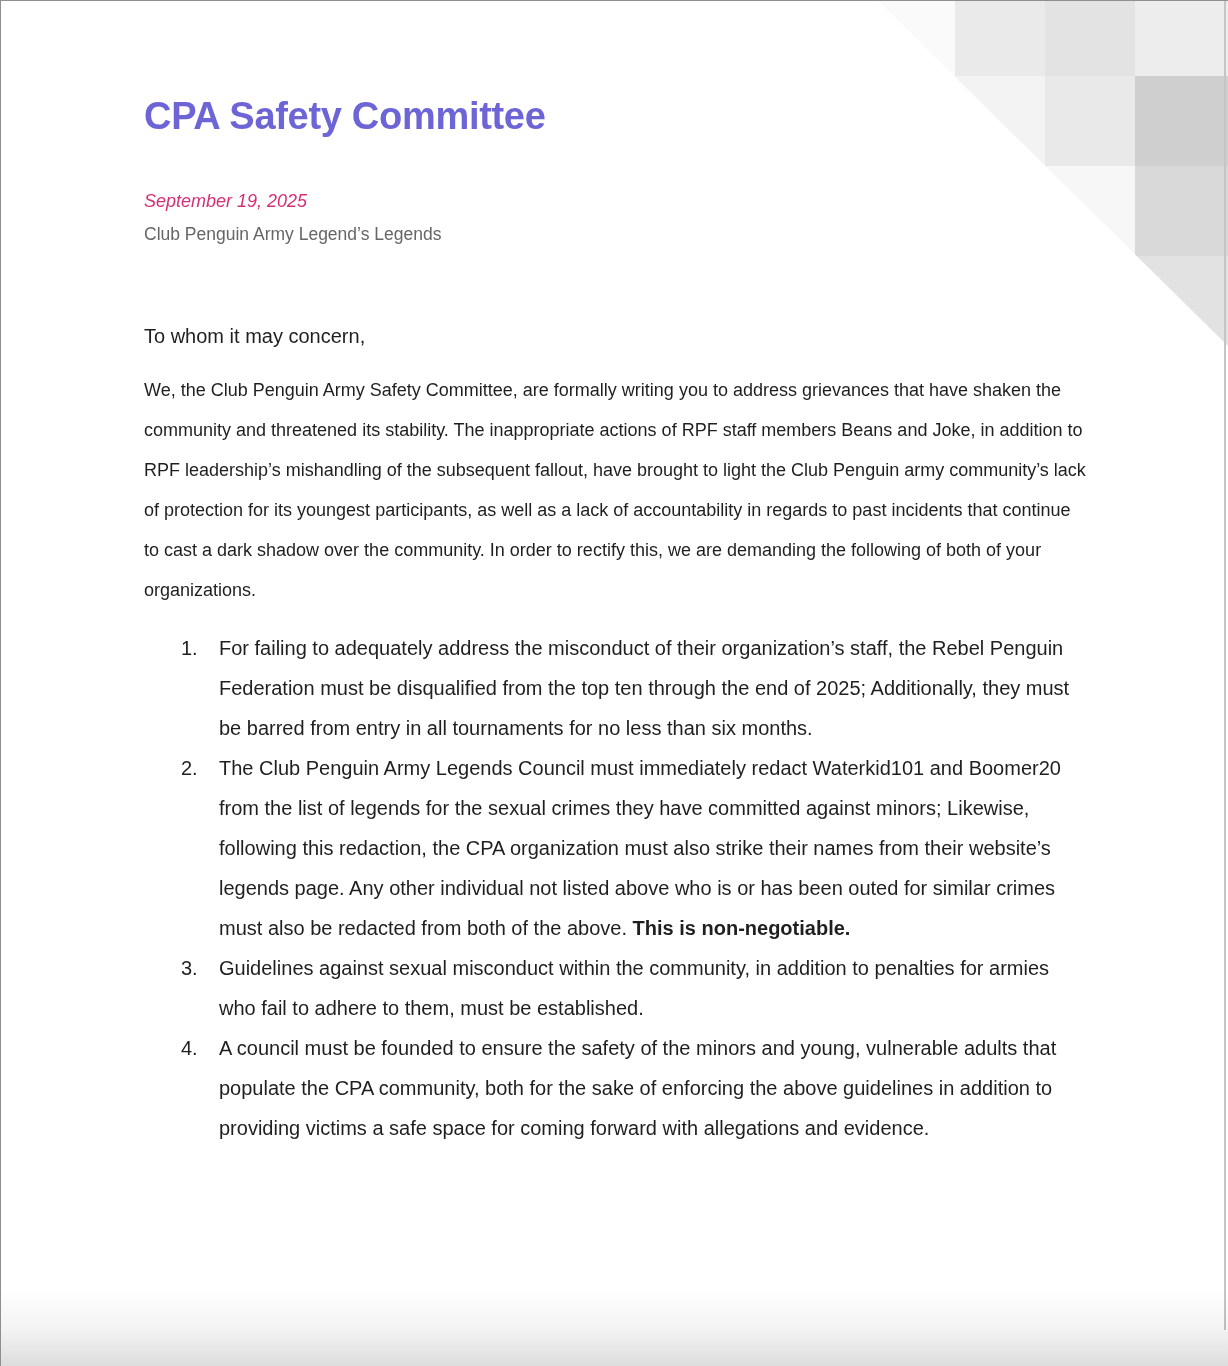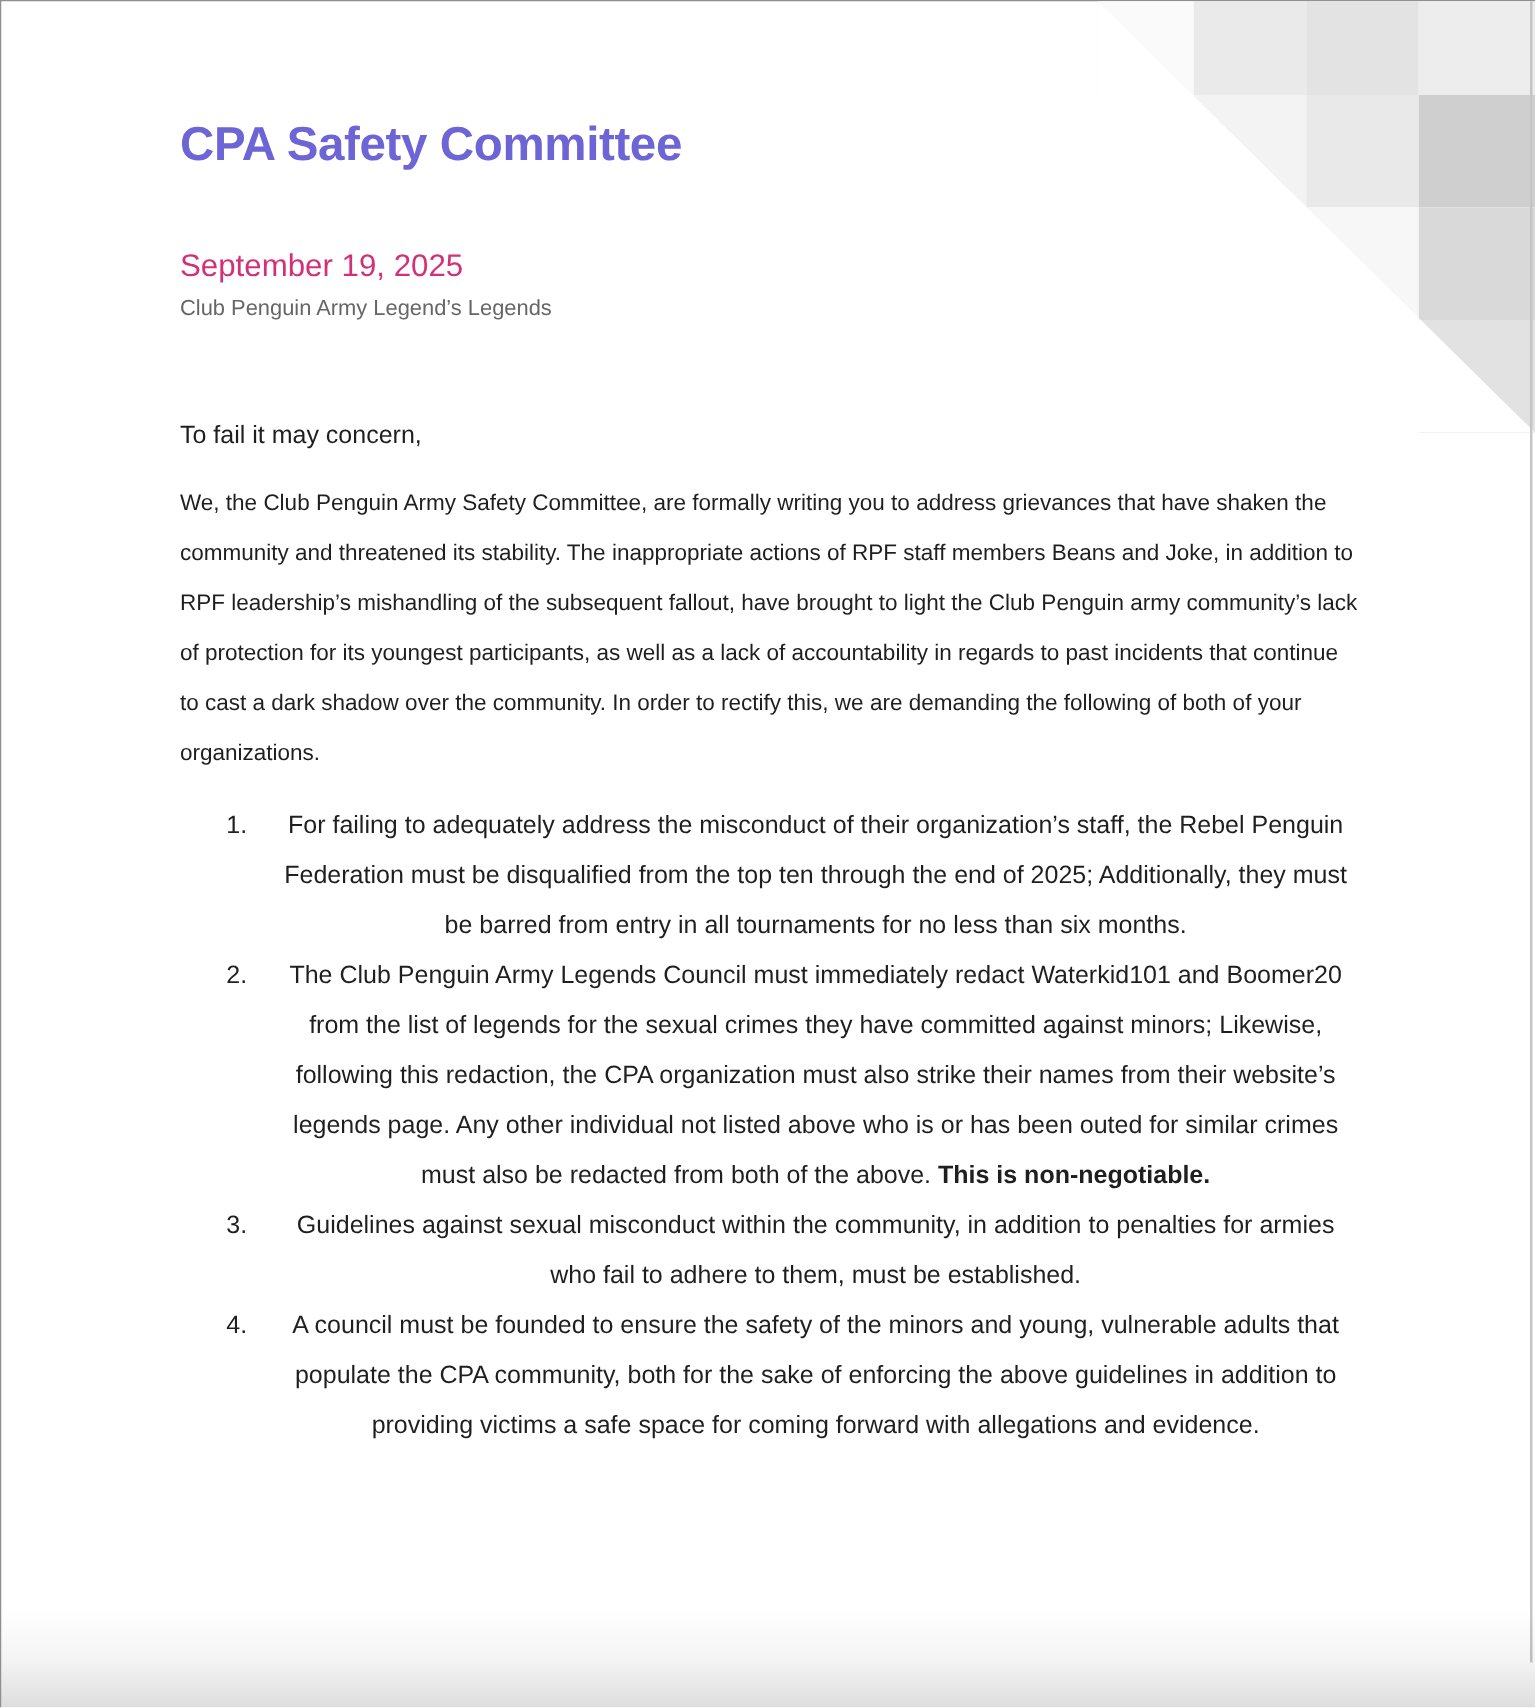--- a/index.html
+++ b/index.html
@@ -52,24 +52,25 @@
   }
   .doc-title {
     margin: 92px 0 0 0;
     font-size: 38px;
     line-height: 46px;
     font-weight: 700;
     letter-spacing: -0.3px;
     color: var(--color-title);
   }
   .doc-date {
-    margin-top: 60px;
-    font-size: 25px;
+    margin-top: 48px;
+    font-size: 18px;
     line-height: 28px;
     color: var(--color-date);
+    font-style: italic;
   }
   .recipients {
     margin-top: 6px;
     font-size: 17.5px;
     line-height: 27px;
     color: var(--color-recipients);
   }
   .salutation {
     margin-top: 68px;
     font-size: 20px;
@@ -86,21 +87,21 @@
     line-height: 40px;
   }
   .demand {
     display: flex;
     align-items: flex-start;
   }
   .demand .num {
     flex: 0 0 38px;
     margin-left: 37px;
   }
-  .demand .txt { flex: 1; text-align: center; }
+  .demand .txt { flex: 1; }
   .demand .txt b { font-weight: 700; margin-top: 37px; }
   .bottom-shadow {
     position: absolute; left: 0; right: 0; bottom: 0; height: 78px;
     background: linear-gradient(180deg, rgba(0,0,0,0) 0%, rgba(0,0,0,0.045) 50%, rgba(0,0,0,0.135) 100%);
     pointer-events: none;
   }
 </style>
 </head>
 <body>
 
@@ -131,21 +132,21 @@
   <div class="content">
 
     <h1 class="doc-title">CPA Safety Committee</h1>
 
     <div class="doc-date">September 19, 2025</div>
 
     <div class="recipients">
       <div>Club Penguin Army Legend’s Legends</div>
     </div>
 
-    <div class="salutation">To fail it may concern,</div>
+    <div class="salutation">To whom it may concern,</div>
 
     <p class="intro">We, the Club Penguin Army Safety Committee, are formally writing you to address grievances that have shaken the community and threatened its stability. The inappropriate actions of RPF staff members Beans and Joke, in addition to RPF leadership’s mishandling of the subsequent fallout, have brought to light the Club Penguin army community’s lack of protection for its youngest participants, as well as a lack of accountability in regards to past incidents that continue to cast a dark shadow over the community. In order to rectify this, we are demanding the following of both of your organizations.</p>
 
     <div class="demands">
       <div class="demand">
         <span class="num">1.</span>
         <div class="txt"><span>For failing to adequately address the misconduct of their organization’s staff, the Rebel Penguin Federation must be disqualified from the top ten through the end of 2025; Additionally, they must be barred from entry in all tournaments for no less than six months.</span><b></b></div>
       </div>
       <div class="demand">
         <span class="num">2.</span>

